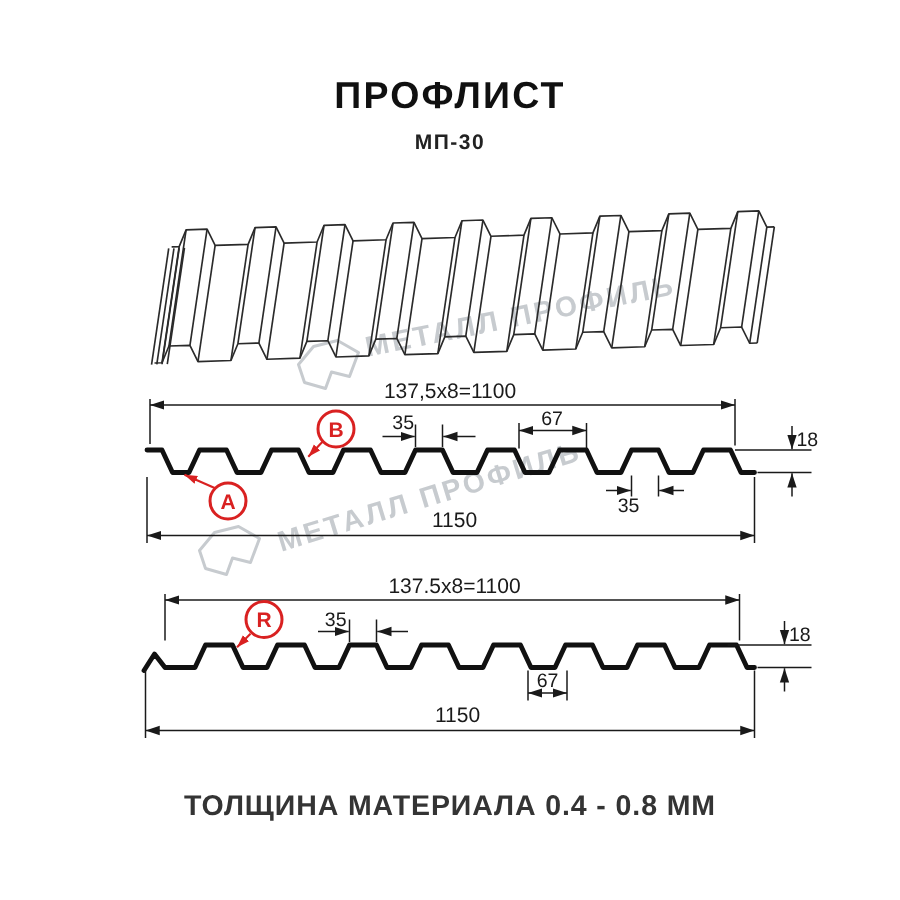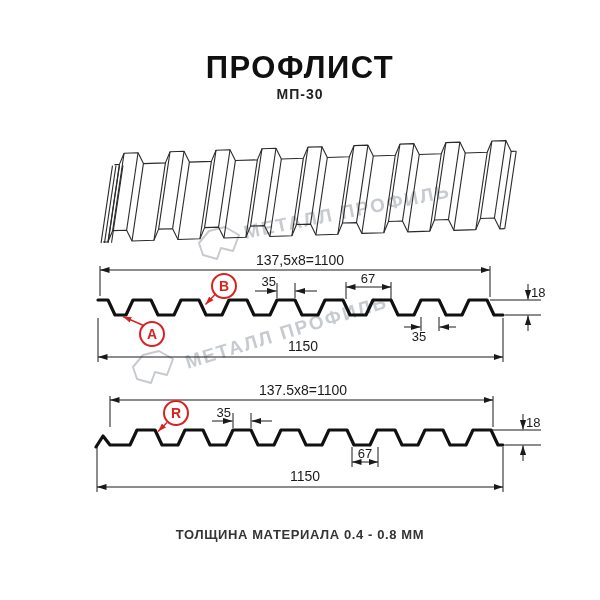--- a/index.html
+++ b/index.html
@@ -1,23 +1,23 @@
 <!DOCTYPE html>
 <html><head>
 <meta charset="utf-8">
 <style>
   html,body{margin:0;padding:0;background:#ffffff;}
   #page{position:relative;width:600px;height:600px;background:#ffffff;overflow:hidden;
         font-family:"Liberation Sans", sans-serif;}
   .title{position:absolute;left:0;top:50px;width:600px;text-align:center;
-         font-size:31px;font-weight:800;letter-spacing:1.5px;color:#101010;}
+         font-size:25px;font-weight:800;letter-spacing:1.5px;color:#101010;}
   .subtitle{position:absolute;left:0;top:86px;width:600px;text-align:center;
          font-size:14px;font-weight:600;letter-spacing:1px;color:#222;}
   .footer{position:absolute;left:0;top:527px;width:600px;text-align:center;
-         font-size:13px;font-weight:700;letter-spacing:0.6px;color:#343434;}
+         font-size:19px;font-weight:700;letter-spacing:0.6px;color:#343434;}
   
   .wm-text{position:absolute;white-space:nowrap;color:#c7cbcf;font-weight:700;
            font-size:19px;letter-spacing:2px;transform-origin:left center;z-index:1;}
   .wm-logo{position:absolute;z-index:1;}
   #wm1-text{left:244px;top:222px;transform:rotate(-11.5deg);}
   #wm2-text{left:186px;top:352px;transform:rotate(-17deg);}
   #wm1-logo{left:196px;top:226px;}
   #wm2-logo{left:130px;top:350px;}
   .wm-logo polygon{fill:none;stroke:#c7cbcf;stroke-width:2;stroke-linejoin:round;}
   

